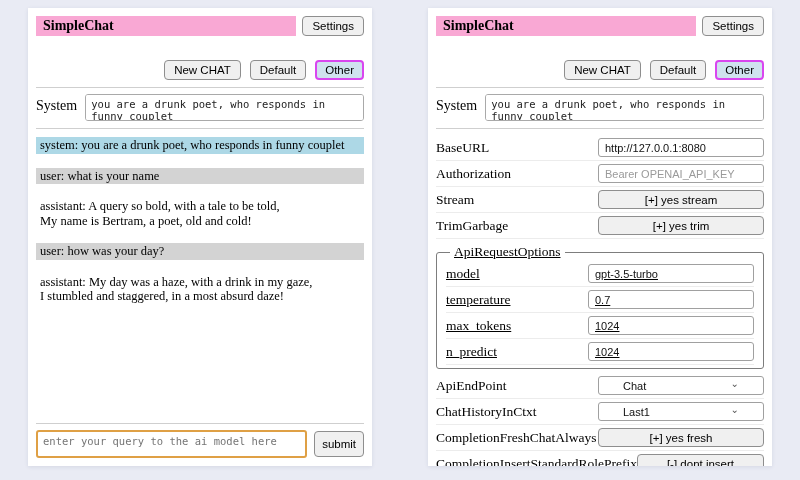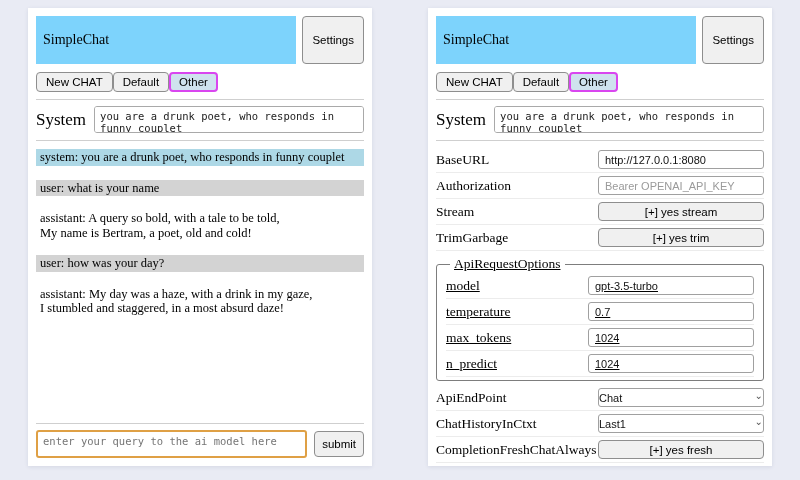--- a/index.html
+++ b/index.html
@@ -22,50 +22,50 @@
     flex-direction:column;
     overflow:hidden;
   }
   .panel.left { left:28px; }
   .panel.right { left:428px; }
 
   
   .hdr { display:flex; align-items:stretch; gap:6px; }
   .titlebar {
     flex:1;
-    background:#7dd3fc;
-    font-weight:normal;
+    background:#f9a8d4;
+    font-weight:bold;
     font-size:14px;
-    padding:16px 7px;
+    padding:2px 7px;
     line-height:16px;
     color:#000;
   }
   button, .btn {
     font-family:"Liberation Sans", sans-serif;
     font-size:11.5px;
     color:#000;
     background:#f0f0f0;
     border:1px solid #8e8e8e;
     border-radius:4px;
     padding:2px 9px;
     line-height:14px;
     cursor:pointer;
     white-space:nowrap;
   }
-  .toolbar { display:flex; margin-top:8px; }
+  .toolbar { display:flex; gap:9px; margin-top:24px;justify-content:flex-end; }
   .toolbar .active {
     background:#cfe2ee;
     border:2px solid #d946ef;
     padding:1px 8px;
   }
   hr.sep { border:none; border-top:1px solid #cfcfcf; margin:7px 0 6px 0; }
 
   
   .sysrow { display:flex; gap:8px; align-items:flex-start; }
-  .sysrow .lbl { font-size:17px; padding-top:4px; }
+  .sysrow .lbl { font-size:14px; padding-top:4px; }
   textarea {
     font-family:"DejaVu Sans Mono", monospace;
     font-size:10.5px;
     color:#222;
     border:1px solid #a9a9a9;
     border-radius:3px;
     padding:3px 5px;
     resize:none;
     outline:none;
     background:#fff;
@@ -112,21 +112,21 @@
     height:19px;
     background:#fff;
     border:1px solid #a0a0a0;
     border-radius:3px;
     font-family:"Liberation Sans", sans-serif;
     font-size:11px;
     color:#111;
     display:flex;
     align-items:center;
     justify-content:space-between;
-    padding:0 0;
+    padding:0 24px;
     cursor:pointer;
   }
   .chev { font-size:10px; color:#555; line-height:8px; transform:translateY(-2px); }
   fieldset.apiopts {
     border:1px solid #7d7d7d;
     border-radius:3px;
     margin:5px 0 4px 0;
     padding:1px 9px 3px 9px;
     text-decoration:underline;
   }

